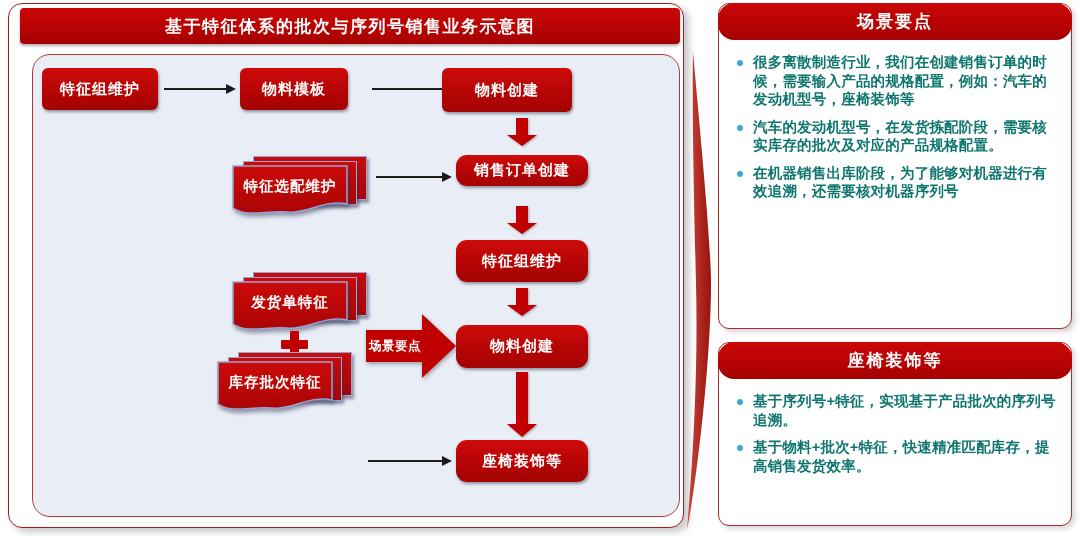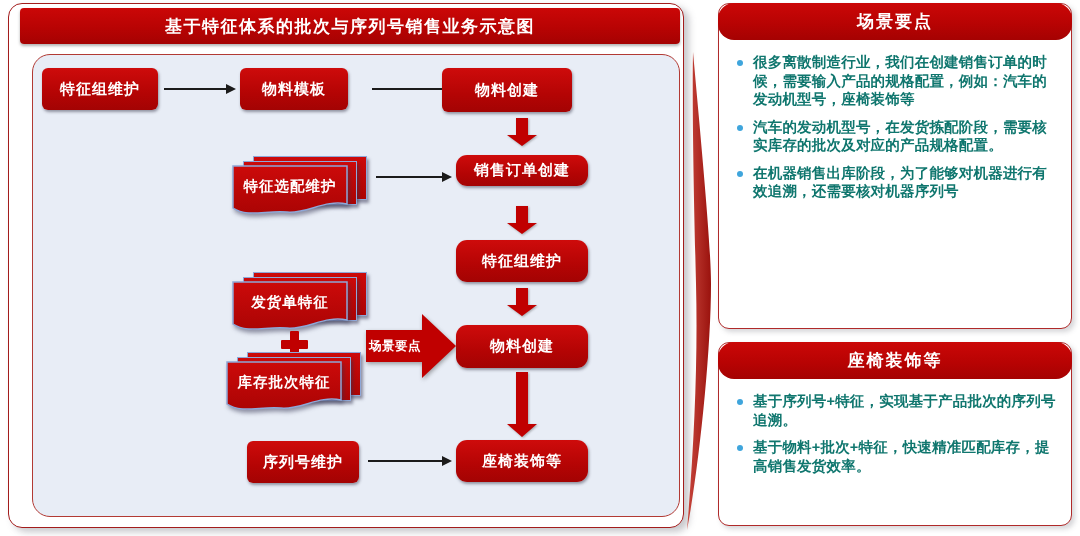--- a/index.html
+++ b/index.html
@@ -69,21 +69,21 @@
   .stack .back1{left:10px;top:5px;}
   .stack svg.front{position:absolute;left:0;top:10px;overflow:visible;
     filter:drop-shadow(2px 3px 2px rgba(50,50,80,.5));}
   .stack .label{
     position:absolute;left:0;top:10px;width:114px;height:40px;
     display:flex;align-items:center;justify-content:center;
     color:#fff;font-weight:bold;font-size:14.5px;letter-spacing:1px;font-family:Liberation Mono, monospace;
   }
   .stack1{left:233px;top:156px;}
   .stack2{left:233px;top:272px;}
-  .stack3{left:227px;top:352px;}
+  .stack3{left:218px;top:352px;}
   
   .plus{position:absolute;left:281px;top:331px;width:27px;height:27px;}
   .plus::before,.plus::after{content:"";position:absolute;background:#C00000;border-radius:1px;}
   .plus::before{left:0;top:9px;width:27px;height:9px;}
   .plus::after{left:9px;top:0;width:9px;height:27px;}
   
   .big-arrow{position:absolute;left:366px;top:312px;width:92px;height:68px;
     filter:drop-shadow(1px 2px 2px rgba(60,60,60,.45));}
   .big-arrow .ba-label{
     position:absolute;left:0;top:18px;width:58px;height:32px;
@@ -197,23 +197,20 @@
     <span class="label">库存批次特征</span>
   </div>
 
   <div class="big-arrow">
     <svg width="92" height="68" viewBox="0 0 92 68">
       <polygon points="0,18 56,18 56,2 90,34 56,66 56,50 0,50" fill="#C00000"></polygon>
     </svg>
     <span class="ba-label">场景要点</span>
   </div>
 
-  <div class="node square nodeSerial">
-    <span>序列号维护</span>
-  </div>
   <div class="harrow arr-serial"></div>
 
   <svg class="divider" viewBox="0 0 30 478">
     <defs>
         <linearGradient id="sw" x1="0" y1="0" x2="1" y2="0">
       <stop offset="0" stop-color="#C8463C"></stop>
           <stop offset="1" stop-color="#9A120D"></stop>
         </linearGradient>
       </defs>
     <path d="M7,0 C16,100 25,195 25,232 C25,300 13,415 1,478 C8,395 12,310 10,232 C8,150 6,55 7,0 Z" fill="url(#sw)"></path>

